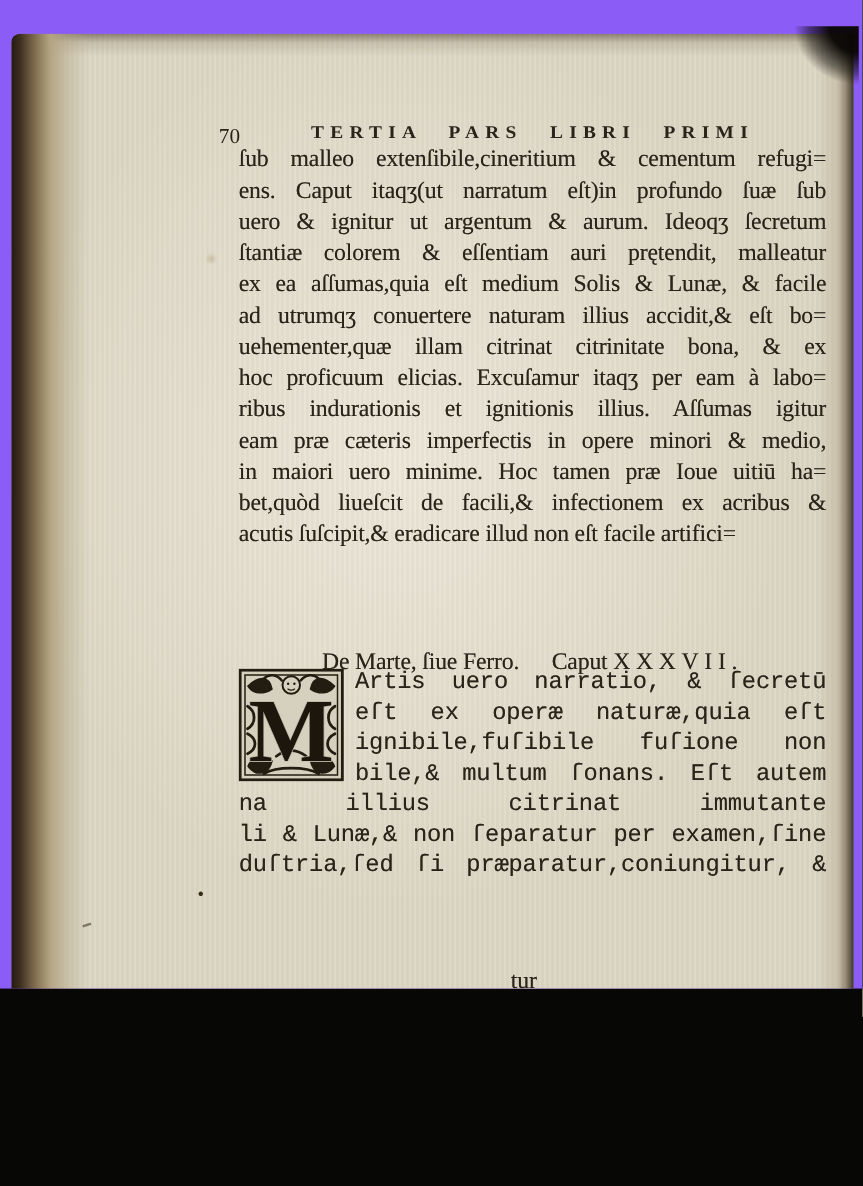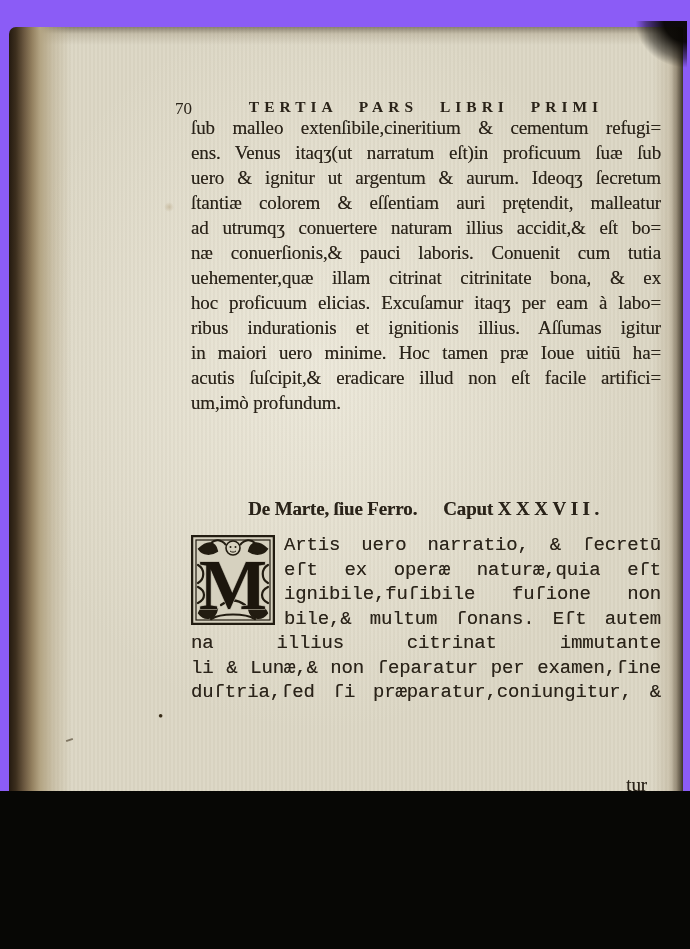--- a/index.html
+++ b/index.html
@@ -41,55 +41,56 @@
   }
   .runhead{position:absolute;left:182px;top:71px;width:470px;height:20px;}
   .folio{position:absolute;left:-16px;top:1px;font-size:17px;}
   .runtitle{display:block;text-align:center;font-size:15.5px;letter-spacing:5px;word-spacing:13px;font-weight:bold;transform:scaleY(.92);}
   .para{position:absolute;left:182px;width:470px;}
   .para1{top:88px;}
   .para2{top:506px;}
   .line{height:25px;line-height:25px;overflow:hidden;text-align:justify;text-align-last:justify;}
   .para2 .line{height:24.5px;line-height:24.5px;font-family:Liberation Mono, monospace;}
   .para1 .line:last-child{text-align-last:left;}
-  .chaphead{position:absolute;left:182px;top:469px;width:470px;text-align:center;height:25px;line-height:25px;font-weight:bold;}
+  .chaphead{position:absolute;left:182px;top:490px;width:470px;text-align:center;height:25px;line-height:25px;}
   .chaphead .caput-gap{display:inline-block;width:26px;}
   .chaphead .numeral{letter-spacing:4.5px;}
   .initial{
     float:left;width:84px;height:90px;margin:2px 9px 0 0;
   }
-  .catchword{position:absolute;left:182px;top:745px;width:470px;text-align:right;padding-right:14px;box-sizing:border-box;height:25px;line-height:25px;}
+  .catchword{position:absolute;left:182px;top:745px;width:470px;text-align:center;padding-right:14px;box-sizing:border-box;height:25px;line-height:25px;}
   .margin-bullet{position:absolute;left:149px;top:681px;font-size:15px;color:#382c18;}
   .margin-dash{position:absolute;left:57px;top:712px;width:7px;height:2px;background:rgba(56,44,24,.55);transform:rotate(-18deg);}
 </style>
 </head>
 <body>
 
 <div class="stage">
   <div class="page">
 
     <div class="runhead">
       <span class="folio">70</span>
       <span class="runtitle">TERTIA PARS LIBRI PRIMI</span>
     </div>
 
     <div class="para para1 textblock">
 
     <div class="line">ſub malleo extenſibile,cineritium &amp; cementum refugi=</div>
-        <div class="line">ens. Venus itaqʒ(ut narratum eſt)in proficuum ſuæ ſub</div>
+        <div class="line">ens. Caput itaqʒ(ut narratum eſt)in profundo ſuæ ſub</div>
         <div class="line">uero &amp; ignitur ut argentum &amp; aurum. Ideoqʒ ſecretum</div>
         <div class="line">ſtantiæ colorem &amp; eſſentiam auri prętendit, malleatur</div>
+        <div class="line">ex ea aſſumas,quia eſt medium Solis &amp; Lunæ, &amp; facile</div>
         <div class="line">ad utrumqʒ conuertere naturam illius accidit,&amp; eſt bo=</div>
-        <div class="line">næ conuerſionis,&amp; pauci laboris. Conuenit cum tutia</div>
         <div class="line">uehementer,quæ illam citrinat citrinitate bona, &amp; ex</div>
         <div class="line">hoc proficuum elicias. Excuſamur itaqʒ per eam à labo=</div>
         <div class="line">ribus indurationis et ignitionis illius. Aſſumas igitur</div>
+        <div class="line">eam præ cæteris imperfectis in opere minori &amp; medio,</div>
         <div class="line">in maiori uero minime. Hoc tamen præ Ioue uitiū ha=</div>
+        <div class="line">bet,quòd liueſcit de facili,&amp; infectionem ex acribus &amp;</div>
         <div class="line">acutis ſuſcipit,&amp; eradicare illud non eſt facile artifici=</div>
-        <div class="line">um,imò profundum.</div>
       </div>
 
     <div class="chaphead textblock">
       <span>De Marte, ſiue Ferro.</span><span class="caput-gap"></span><span>Caput</span>&nbsp;<span class="numeral">XXXVII.</span>
     </div>
 
     <div class="para para2 textblock">
       <div class="initial">
         <svg width="84" height="90" viewBox="0 0 84 90" xmlns="http://www.w3.org/2000/svg">
           <rect x="1" y="1" width="82" height="88" fill="#d6d1bf" stroke="#221c11" stroke-width="2.5"></rect>

